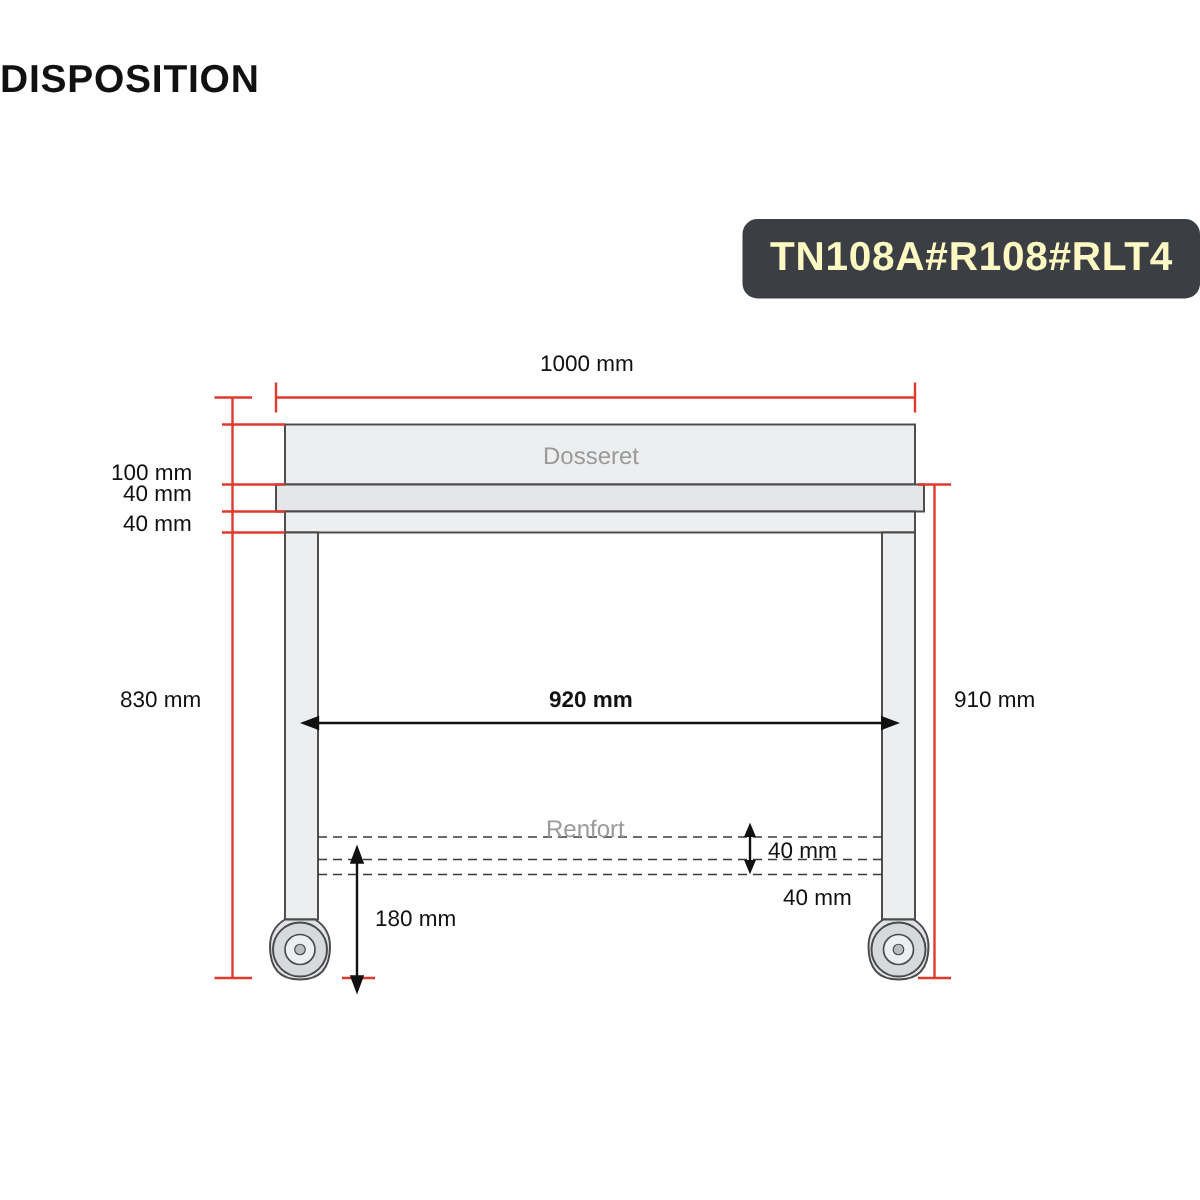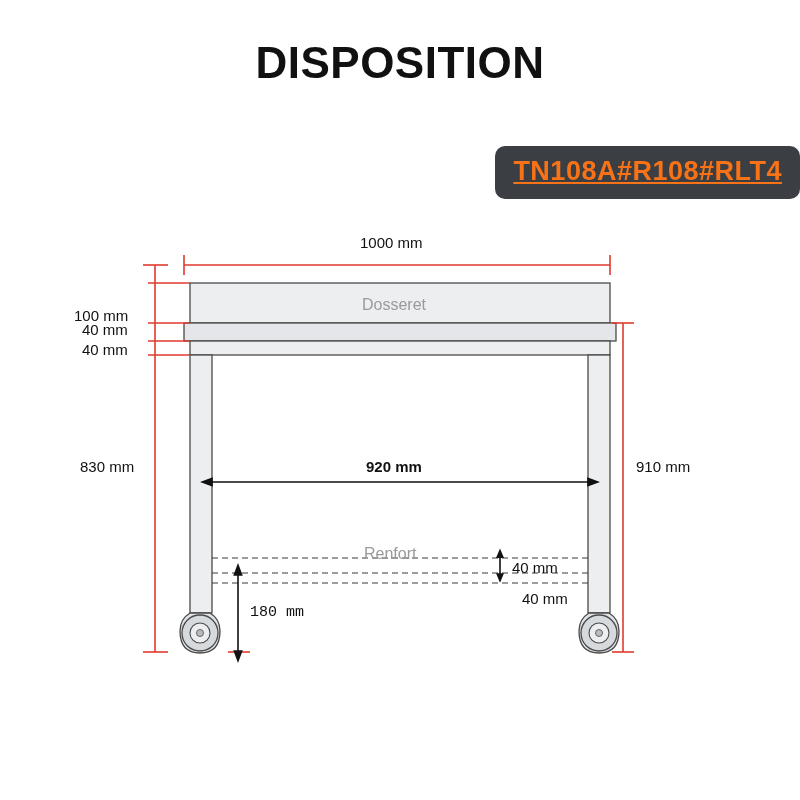--- a/index.html
+++ b/index.html
@@ -17,43 +17,42 @@
   #stage {
     position: relative;
     width: 800px;
     height: 800px;
   }
   .title {
     position: absolute;
     left: 0;
     top: 38px;
     width: 800px;
-    text-align: center;
-    font-size: 44px;
+    text-align: left;
+    font-size: 26px;
     font-weight: bold;
     letter-spacing: 0.5px;
     color: #111111;
     line-height: 1.15;
   }
   .title .line2 {
     display: block;
   }
   .ref-badge {
     position: absolute;
     right: 0px;
     top: 146px;
     background: #3b3f44;
-    color: #f97316;
+    color: #fef9c3;
     font-size: 27px;
     font-weight: bold;
     padding: 10px 18px 12px 18px;
     border-radius: 10px;
     letter-spacing: 0.5px;
     white-space: nowrap;
-    text-decoration: underline;
   }
   svg.drawing {
     position: absolute;
     left: 0;
     top: 0;
     width: 800px;
     height: 800px;
   }
   .dimlabel {
     position: absolute;
@@ -158,15 +157,15 @@
 
   <div class="dimlabel" style="left:360px; top:234px;">1000 mm</div>
   <div class="dimlabel" style="left:74px; top:307px;">100 mm</div>
   <div class="dimlabel" style="left:82px; top:321px;">40 mm</div>
   <div class="dimlabel" style="left:82px; top:341px;">40 mm</div>
   <div class="dimlabel" style="left:80px; top:458px;">830 mm</div>
   <div class="dimlabel" style="left:636px; top:458px;">910 mm</div>
   <div class="dimlabel" style="left:366px; top:458px;font-weight:bold;">920 mm</div>
   <div class="dimlabel" style="left:512px; top:559px;">40 mm</div>
   <div class="dimlabel" style="left:522px; top:590px;">40 mm</div>
-  <div class="dimlabel" style="left:250px; top:604px;font-family:Liberation Mono, monospace;">180 mm</div>
+  <div class="dimlabel" style="left:250px; top:604px;">180 mm</div>
 
 </div>
 
 </body></html>

